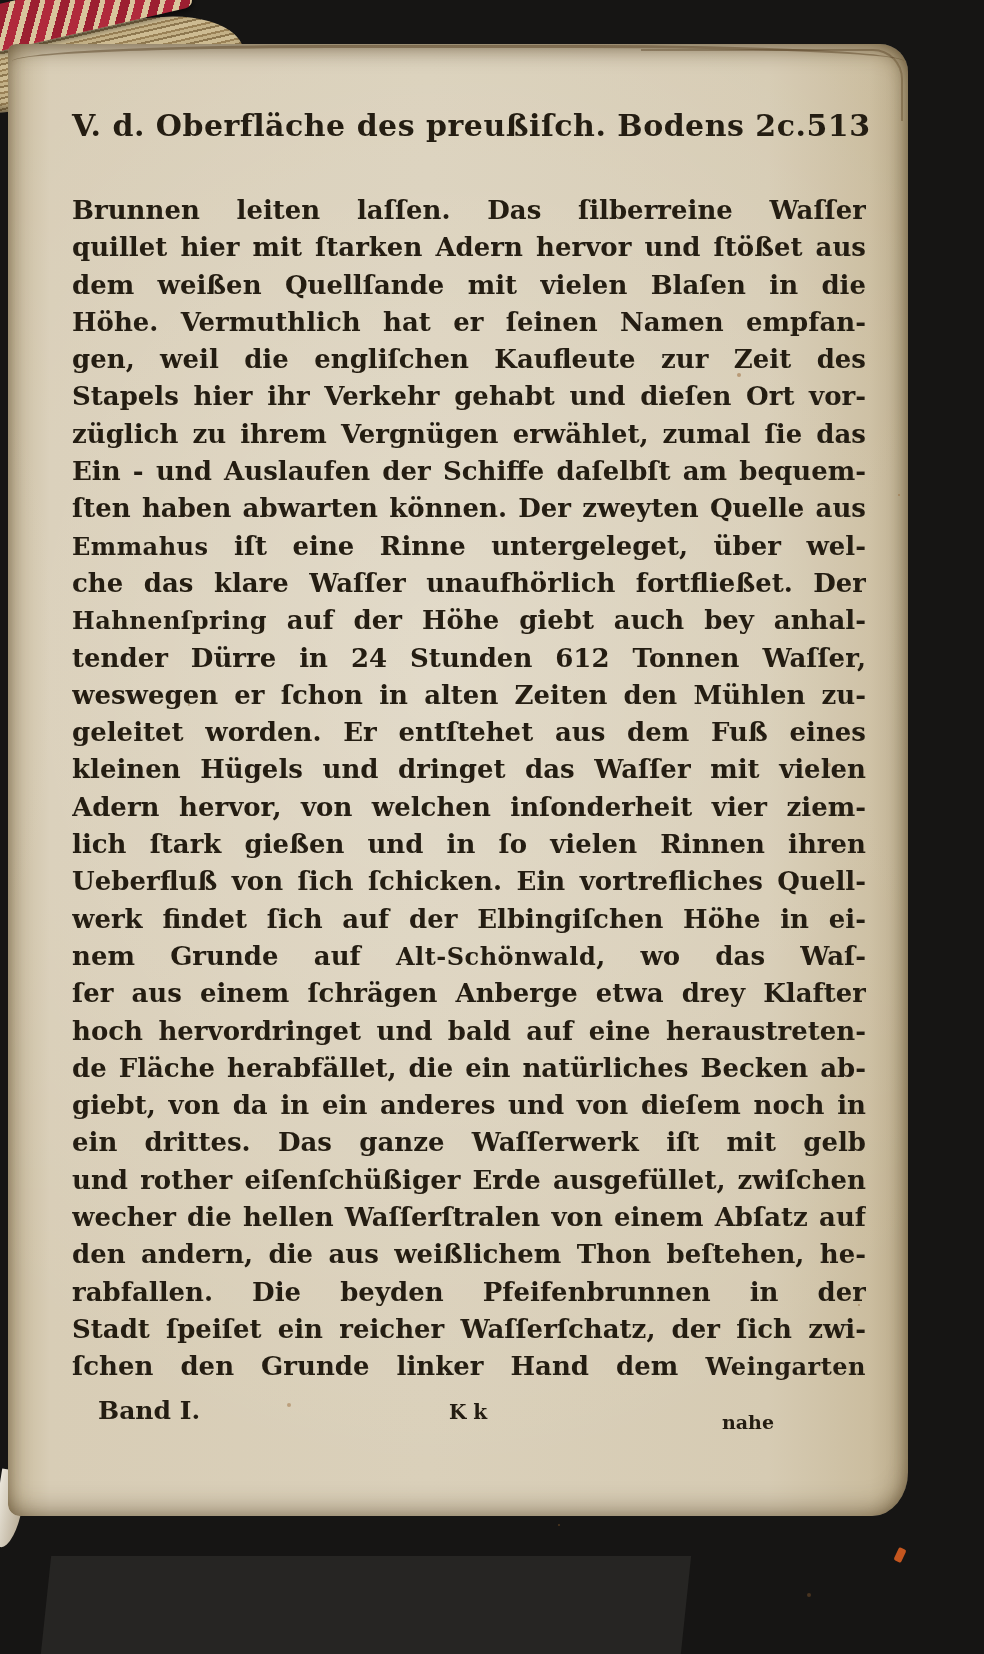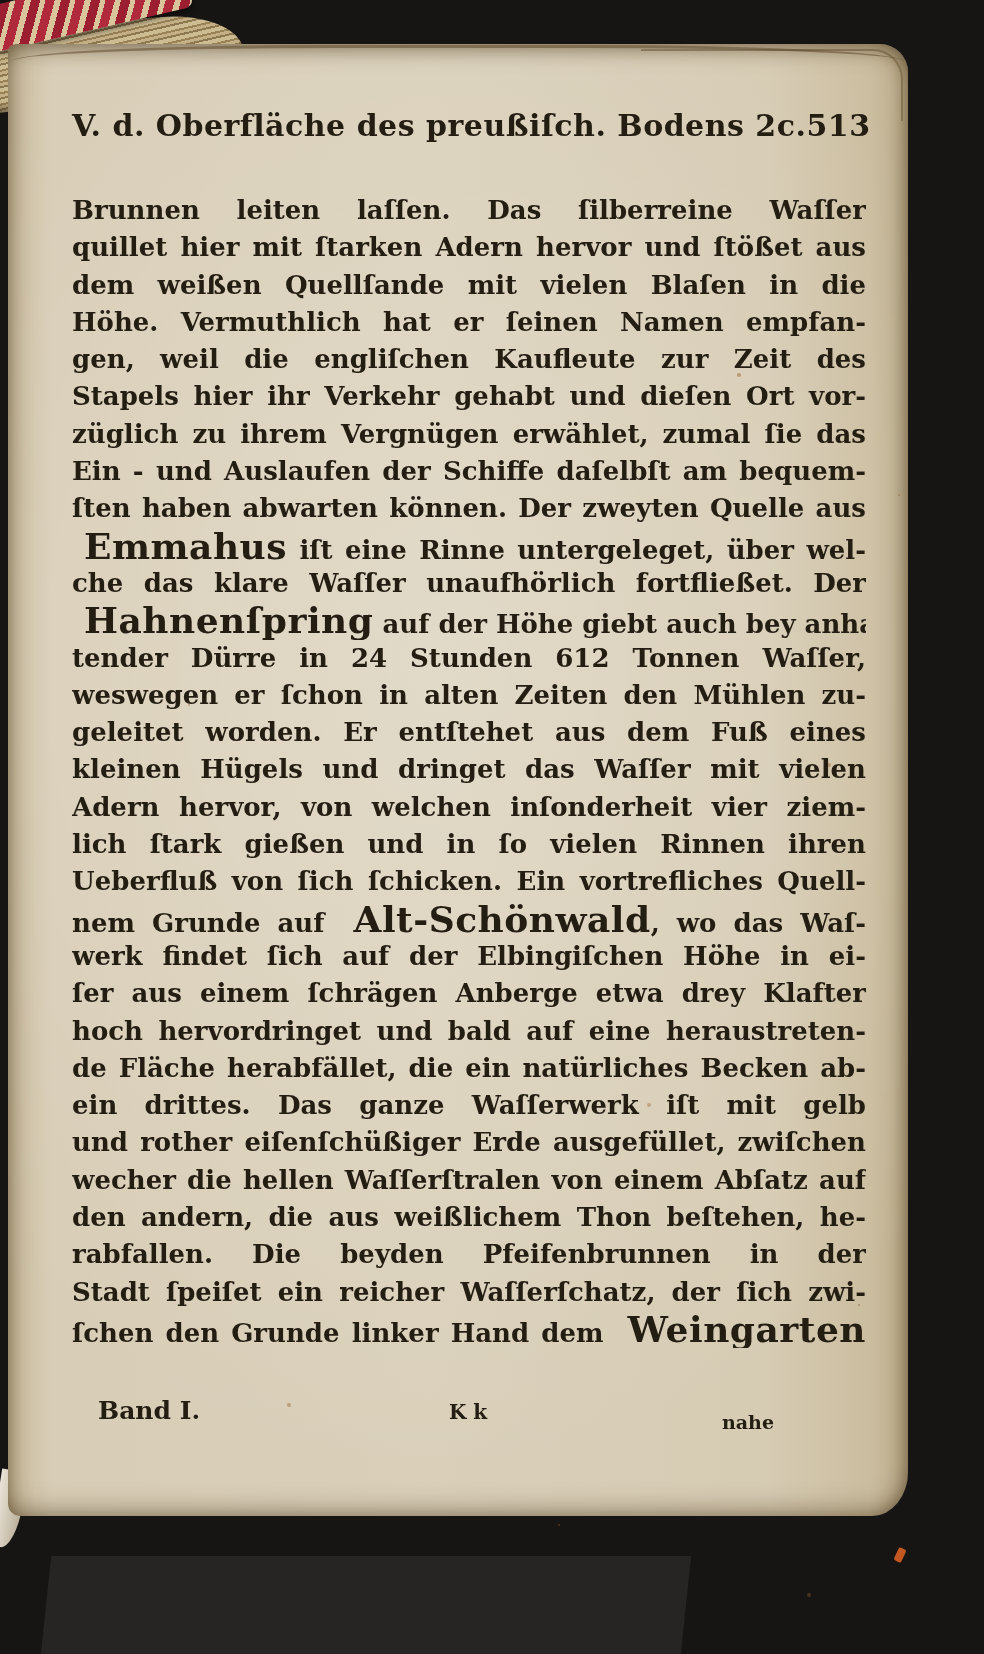--- a/index.html
+++ b/index.html
@@ -89,21 +89,21 @@
   }
   .body-text{
     position:absolute;left:64px;top:148px;width:794px;
     font-size:26px;font-weight:700;
   }
   .body-text .line{
     height:37.3px;line-height:37.3px;
     text-align:justify;text-align-last:justify;
     overflow:hidden;white-space:nowrap;
   }
-  .body-text .em{font-size:36px;letter-spacing:.5px;margin-left:12px;}
+  .body-text .em{font-size:24px;letter-spacing:.5px;}
 
   .page-footer{
     position:absolute;left:64px;top:1352px;width:792px;
     display:grid;grid-template-columns:1fr auto 1fr;align-items:baseline;
     font-weight:700;
     gap:12px;
   }
   .footer-volume{font-size:25px;margin-left:26px;justify-self:start;}
   .footer-signature{font-size:20px;justify-self:center;}
   .footer-catchword{font-size:19px;justify-self:end;margin-right:90px;position:relative;top:10px;}
@@ -139,25 +139,26 @@
         <div class="line"><span class="em">Emmahus</span><span> iſt eine Rinne untergeleget, über wel-</span></div>
         <div class="line"><span>che das klare Waſſer unaufhörlich fortfließet. Der</span></div>
         <div class="line"><span class="em">Hahnenſpring</span><span> auf der Höhe giebt auch bey anhal-</span></div>
         <div class="line"><span>tender Dürre in 24 Stunden 612 Tonnen Waſſer,</span></div>
         <div class="line"><span>weswegen er ſchon in alten Zeiten den Mühlen zu-</span></div>
         <div class="line"><span>geleitet worden. Er entſtehet aus dem Fuß eines</span></div>
         <div class="line"><span>kleinen Hügels und dringet das Waſſer mit vielen</span></div>
         <div class="line"><span>Adern hervor, von welchen inſonderheit vier ziem-</span></div>
         <div class="line"><span>lich ſtark gießen und in ſo vielen Rinnen ihren</span></div>
         <div class="line"><span>Ueberfluß von ſich ſchicken. Ein vortrefliches Quell-</span></div>
+        <div class="line"><span>werk findet ſich auf der Elbingiſchen Höhe in ei-</span></div>
         <div class="line"><span>nem Grunde auf </span><span class="em">Alt-Schönwald</span><span>, wo das Waſ-</span></div>
-        <div class="line"><span>werk findet ſich auf der Elbingiſchen Höhe in ei-</span></div>
         <div class="line"><span>ſer aus einem ſchrägen Anberge etwa drey Klafter</span></div>
         <div class="line"><span>hoch hervordringet und bald auf eine heraustreten-</span></div>
         <div class="line"><span>de Fläche herabfället, die ein natürliches Becken ab-</span></div>
+        <div class="line"><span>giebt, von da in ein anderes und von dieſem noch in</span></div>
         <div class="line"><span>ein drittes. Das ganze Waſſerwerk iſt mit gelb</span></div>
         <div class="line"><span>und rother eiſenſchüßiger Erde ausgefüllet, zwiſchen</span></div>
         <div class="line"><span>wecher die hellen Waſſerſtralen von einem Abſatz auf</span></div>
         <div class="line"><span>den andern, die aus weißlichem Thon beſtehen, he-</span></div>
         <div class="line"><span>rabfallen. Die beyden Pfeifenbrunnen in der</span></div>
         <div class="line"><span>Stadt ſpeiſet ein reicher Waſſerſchatz, der ſich zwi-</span></div>
         <div class="line"><span>ſchen den Grunde linker Hand dem </span><span class="em">Weingarten</span></div>
       </div>
 
     <footer class="page-footer ink">

